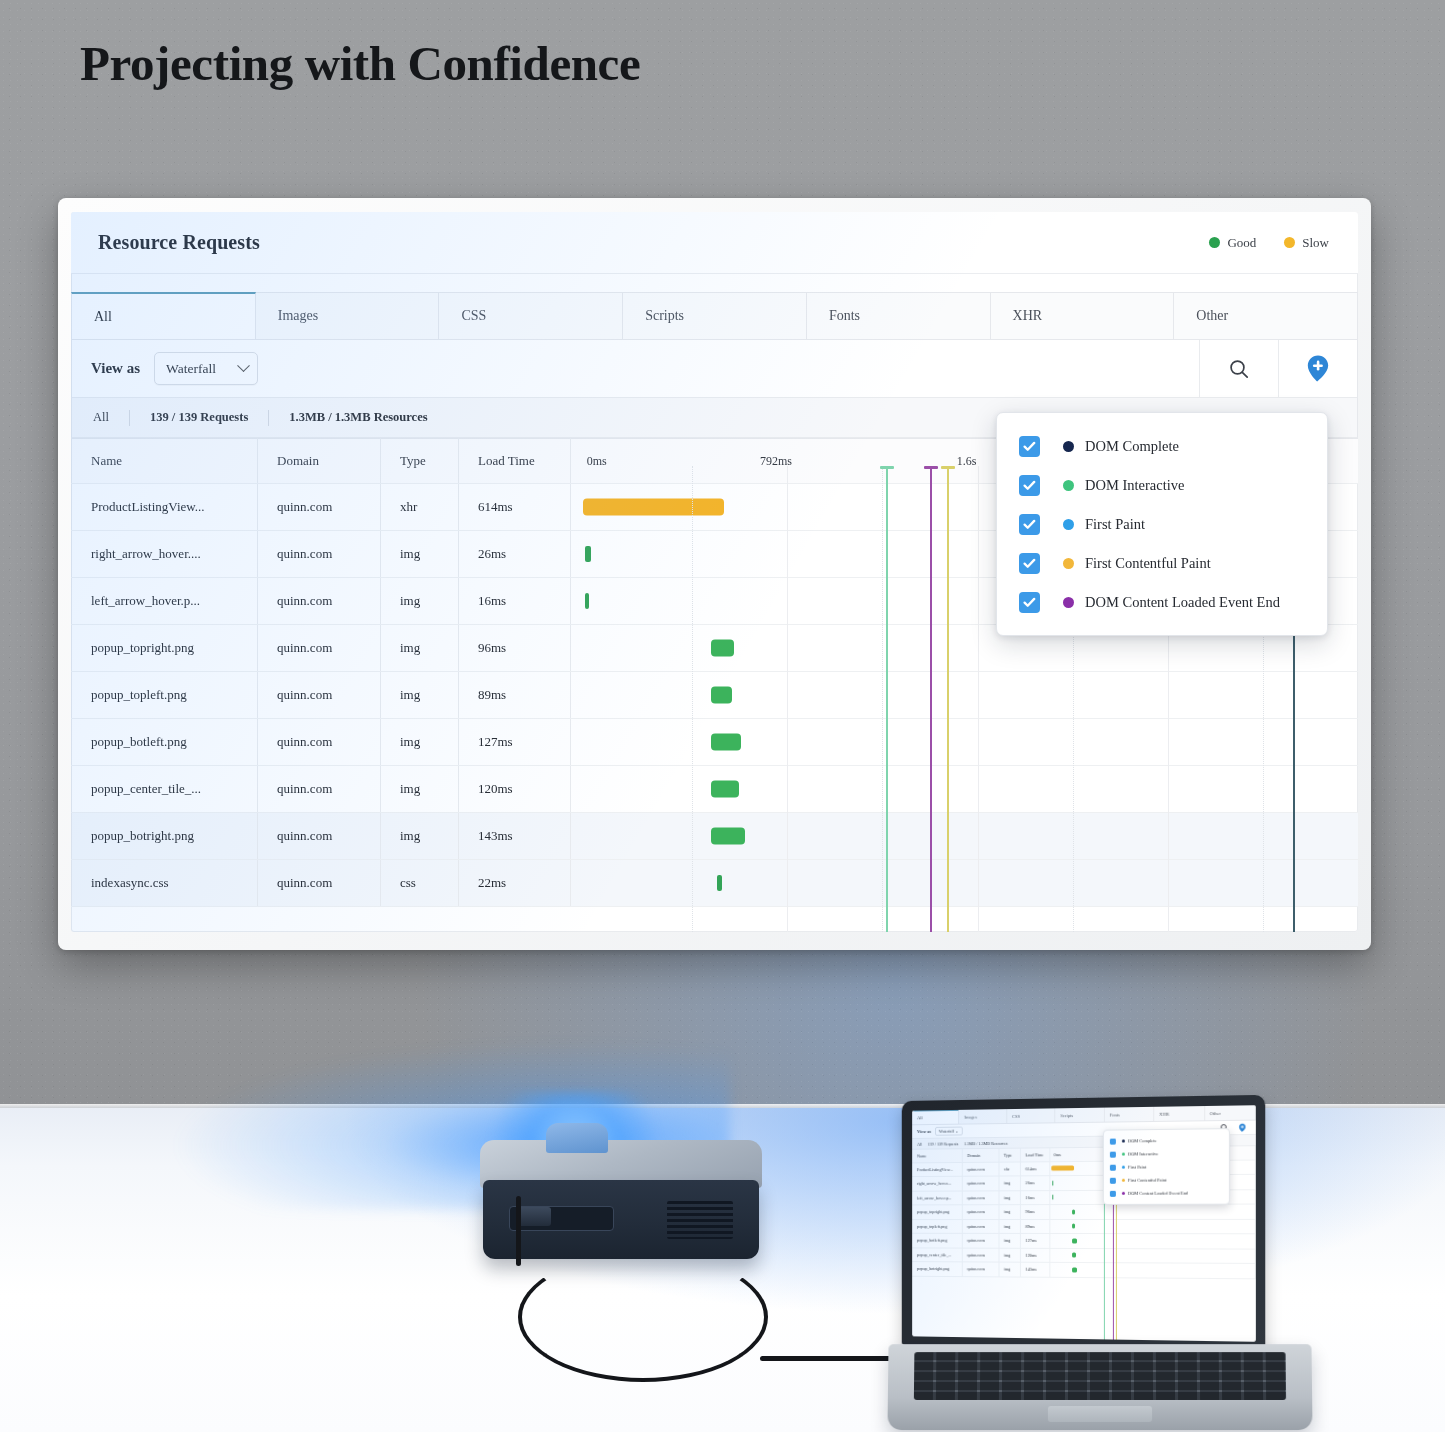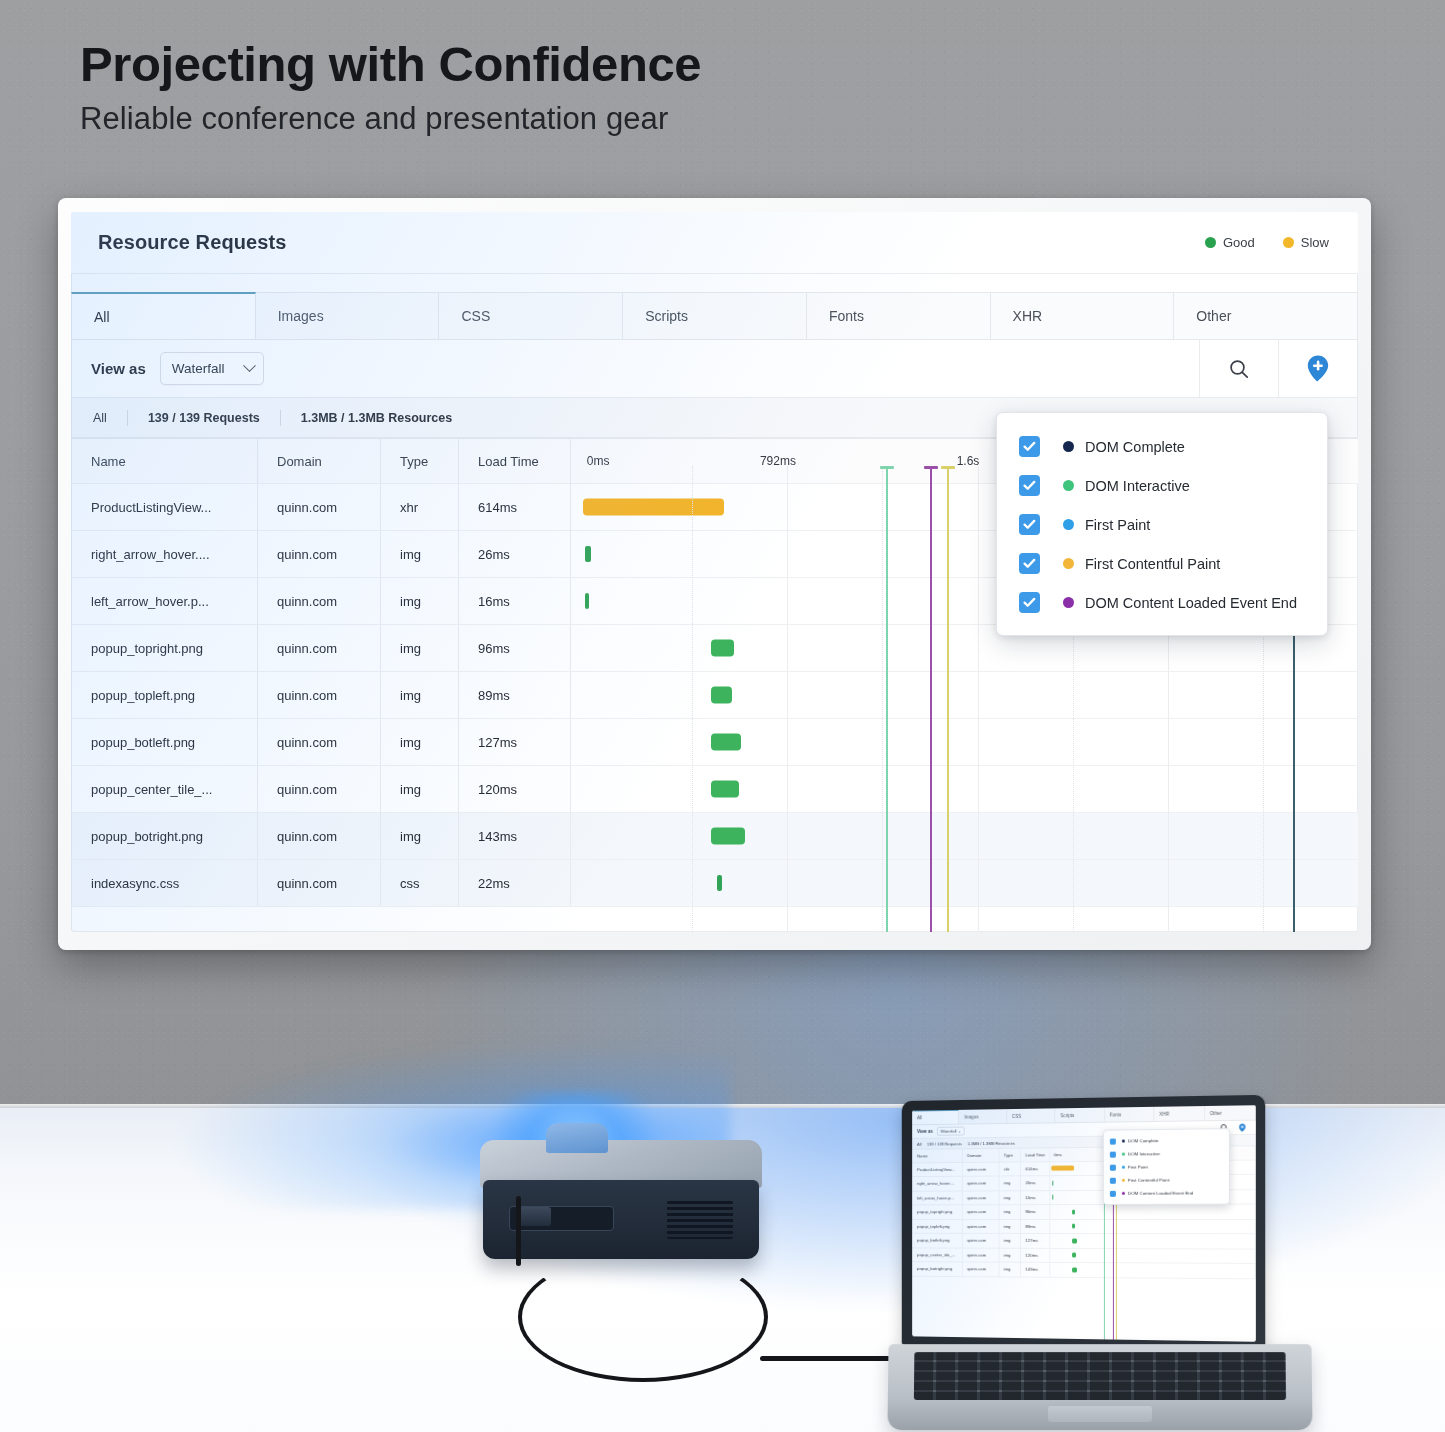--- a/index.html
+++ b/index.html
@@ -4,21 +4,21 @@
 <style>
   * { box-sizing: border-box; margin: 0; padding: 0; }
   html, body { width: 1445px; height: 1432px; overflow: hidden; }
   body {
     font-family: "Liberation Sans", sans-serif;
     position: relative;
     background: #ffffff;
   }
 
   
-  #scene { position: absolute; inset: 0; }
+  #scene { position: absolute; inset: 0; font-family: Liberation Serif, serif; }
 
   .wall {
     position: absolute; left: 0; top: 0; width: 1445px; height: 1112px;
     background:
       radial-gradient(circle at 62% 88%, rgba(120,170,235,0.38) 0%, rgba(120,170,235,0.0) 36%),
       linear-gradient(180deg, #9d9fa1 0%, #9b9da0 40%, #97999c 72%, #909295 100%);
   }
   .wall-tex {
     position: absolute; inset: 0;
     background-image:
@@ -291,21 +291,20 @@
 <div id="scene">
 
   <div class="wall">
     <div class="wall-tex"></div>
   </div>
   <div class="table-edge"></div>
   <div class="table-surface"></div>
 
   <div class="headline">
     <h1>Projecting with Confidence</h1>
-    <h2>Reliable conference and presentation gear</h2>
   </div>
 
   <div class="proj-screen">
     <div class="proj-inner">
 
       <div class="app-head">
         <div class="app-title">Resource Requests</div>
         <div class="legend">
           <div class="legend-item">
             <span class="dot" style="background:#2aa14f"></span>

